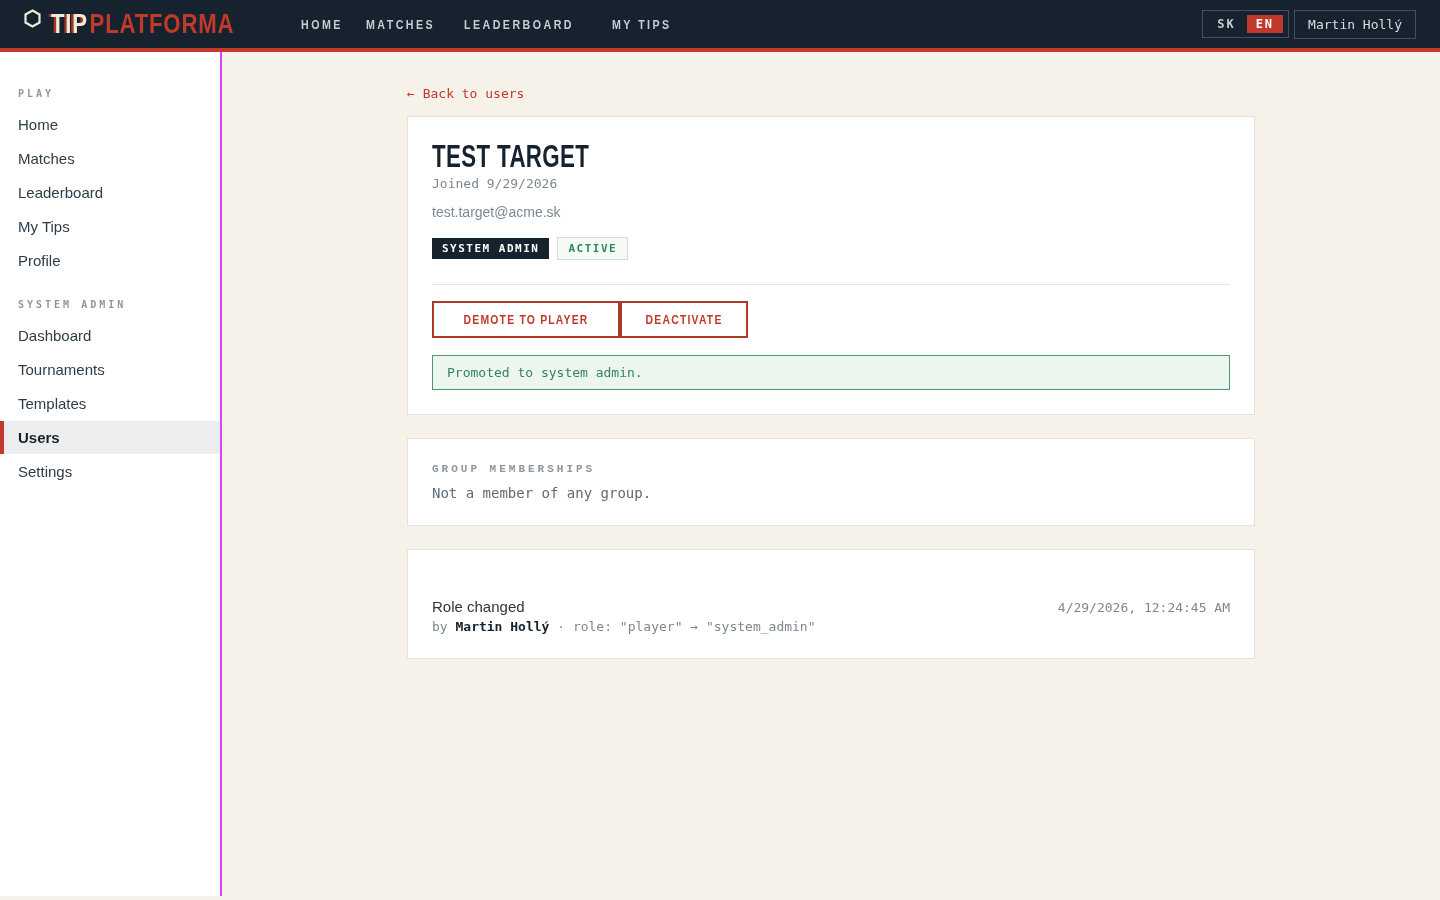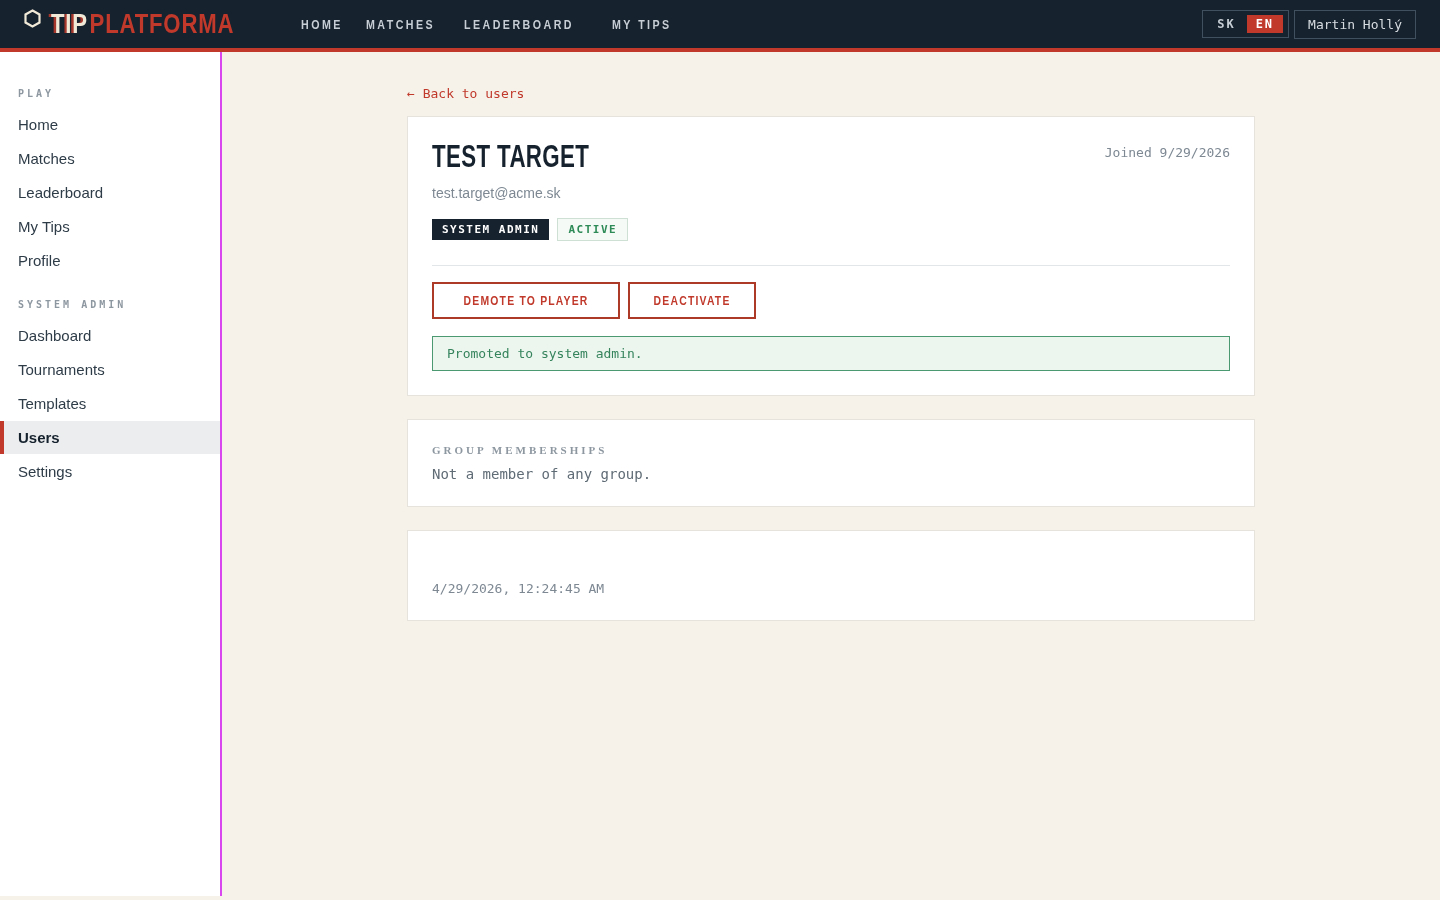--- a/index.html
+++ b/index.html
@@ -79,21 +79,21 @@
     font-family: "DejaVu Sans Mono", monospace;
     font-size: 13px; color: #c0392b; text-decoration: none;
     display: inline-block; margin-bottom: 15px; cursor: pointer;
   }
   .card {
     background: #ffffff; border: 1px solid #e6e3dc;
     padding: 24px; margin-bottom: 23px; max-width: 848px;
   }
 
   
-  .card-head-row { display: flex; justify-content: space-between; align-items: flex-start; }
+  .card-head-row { display: flex; justify-content: space-between; align-items: flex-start; flex-direction: column; }
   h1.profile-name {
     font-size: 31px; font-weight: 800; letter-spacing: 0.5px;
     color: #16222e; line-height: 1;
   }
   h1.profile-name .cx { transform: scaleX(0.72); }
   .joined {
     font-family: "DejaVu Sans Mono", monospace;
     font-size: 13px; color: #7d8893; margin-top: 4px;
   }
   .email {
@@ -102,38 +102,38 @@
   }
   .badges { margin-top: 17px; display: flex; gap: 8px; align-items: center; }
   .badge {
     font-family: "DejaVu Sans Mono", monospace;
     font-size: 11px; font-weight: 700; letter-spacing: 1.5px;
     padding: 4px 10px; display: inline-block;
   }
   .badge-dark { background: #16222e; color: #ffffff; }
   .badge-green { background: #f5faf6; color: #2e8b57; border: 1px solid #cde0d3; }
   .divider { border: none; border-top: 1px solid #e3e6e8; margin-top: 24px; }
-  .actions { margin-top: 16px; display: flex; gap: 8px; }
+  .actions { margin-top: 16px; display: flex; }
   .action-btn {
     background: #ffffff; border: 2px solid #ad3a27; color: #c0392b;
     font-family: "Liberation Sans", sans-serif;
     font-size: 13px; font-weight: 700; letter-spacing: 1.5px;
     padding: 9px 14px; cursor: pointer;
   }
   .action-btn .cx { transform: scaleX(0.8); transform-origin: 50% 50%; }
   .flash {
     margin-top: 17px;
     background: #edf5ef; border: 1px solid #4a9970; color: #35845c;
     font-family: "DejaVu Sans Mono", monospace; font-size: 13px;
     padding: 9px 14px;
   }
 
   
   .section-label {
-    font-family: Liberation Serif, serif;
+    font-family: Liberation Mono, monospace;
     font-size: 11px; font-weight: 700; letter-spacing: 3px;
     color: #8d97a0; text-transform: uppercase;
   }
   .empty-text {
     font-family: "DejaVu Sans Mono", monospace;
     font-size: 14px; color: #5f6b75; margin-top: 10px;
   }
   .entry-row {
     display: flex; justify-content: space-between; align-items: flex-start;
     margin-top: 24px;
@@ -217,17 +217,21 @@
       <div class="flash">Promoted to system admin.</div>
     </section>
 
     <section class="card">
       <div class="section-label">GROUP MEMBERSHIPS</div>
       <div class="empty-text">Not a member of any group.</div>
     </section>
 
     <section class="card">
       <div class="entry-row">
+        <div>
+          <div class="entry-title">Role changed</div>
+          <div class="entry-meta"><span>by </span><b>Martin Hollý</b><span> · role: "player" → "system_admin"</span></div>
+        </div>
         <div class="entry-time">4/29/2026, 12:24:45 AM</div>
       </div>
     </section>
   </main>
 </div>
 
 </body></html>

